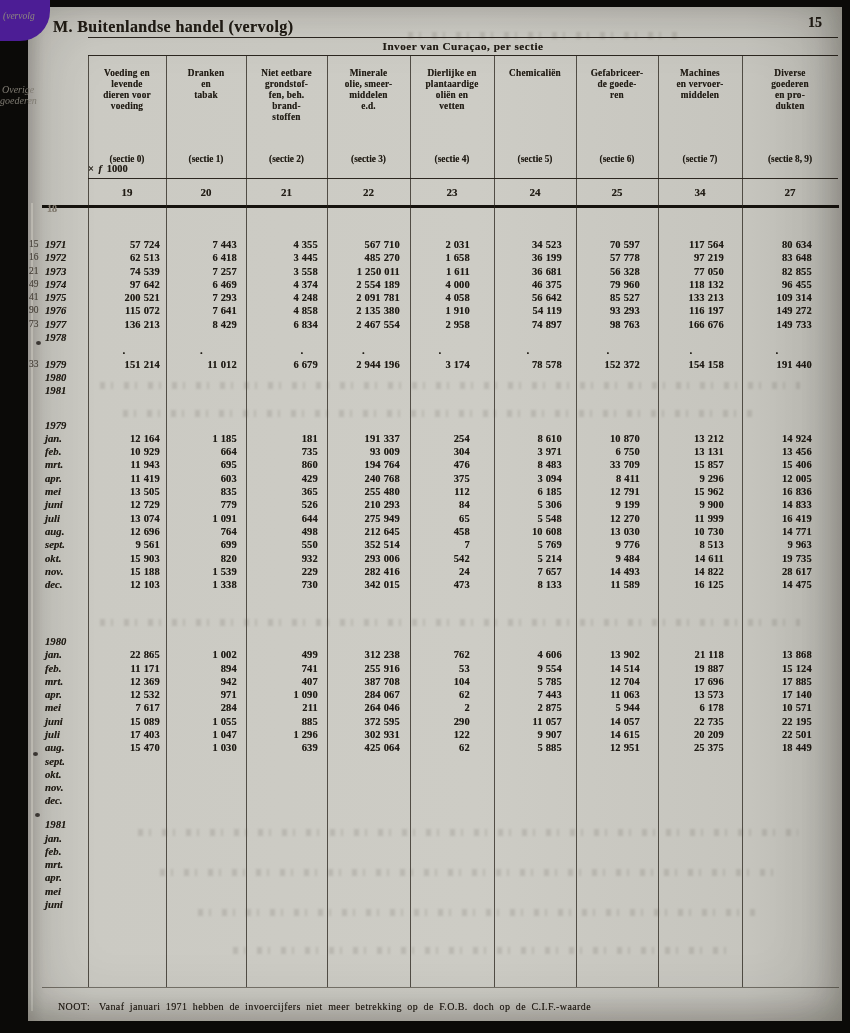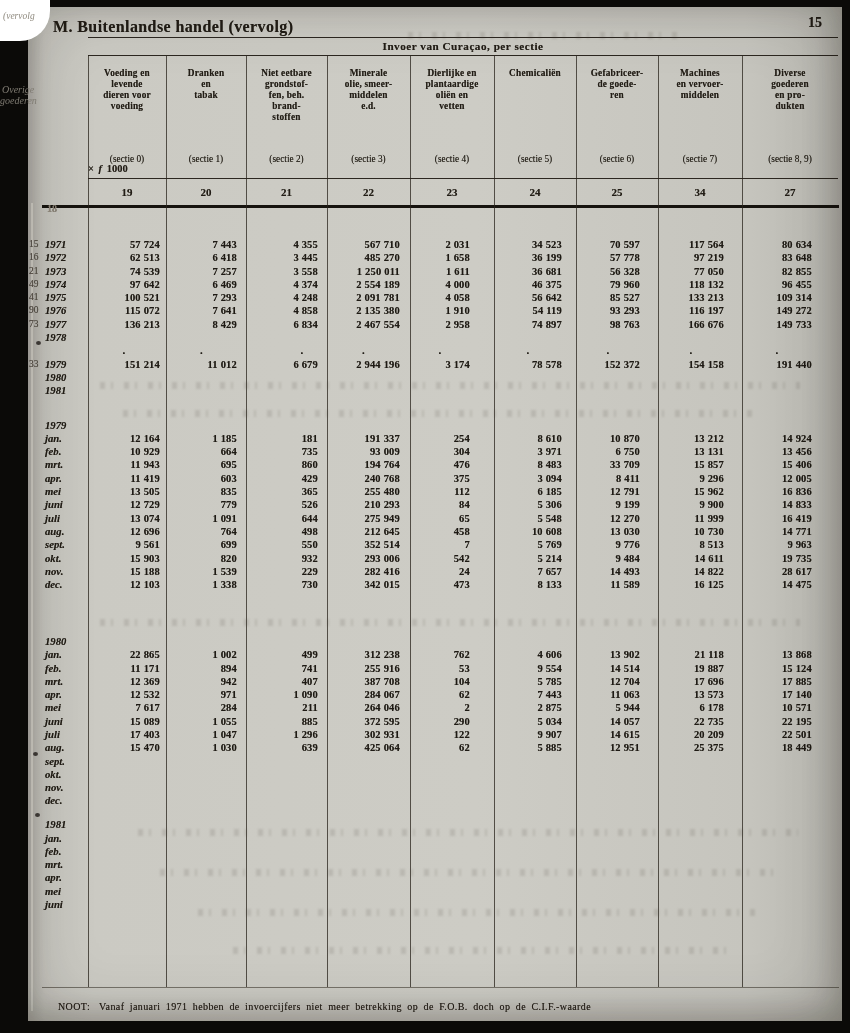--- a/index.html
+++ b/index.html
@@ -27,21 +27,21 @@
   .page-head-title{position:absolute;left:25px;top:11px;font-size:16px;font-weight:700;letter-spacing:.4px;}
   .page-num{position:absolute;right:20px;top:8px;font-size:14px;font-weight:700;}
 
   .title-bar{position:absolute;left:60px;top:30px;width:750px;height:19px;box-sizing:border-box;
     border-top:1.6px solid var(--line);border-bottom:1.1px solid var(--line);
     text-align:center;font-size:11.2px;font-weight:700;line-height:17px;letter-spacing:.5px;}
 
   .header-row{position:absolute;left:60px;top:49px;width:750px;height:122px;display:grid;grid-template-columns:var(--cols9);}
   .hcell{position:relative;padding-top:12px;text-align:center;}
   .hlabel{font-size:9.3px;line-height:10.9px;font-weight:700;white-space:pre-line;letter-spacing:.2px;}
-  .hsectie{position:absolute;left:0;right:0;bottom:14px;font-size:9.3px;font-weight:400;}
+  .hsectie{position:absolute;left:0;right:0;bottom:14px;font-size:9.3px;font-weight:700;}
 
   .unit-row{position:absolute;left:60px;top:156px;width:580px;text-align:left;font-size:10.5px;font-weight:700;}
   .unit-row .cur{font-style:italic;padding:0 2px;}
 
   .l-under-header{position:absolute;left:60px;top:171px;width:750px;height:1.1px;background:var(--line);}
   .number-row{position:absolute;left:60px;top:172px;width:750px;height:26px;display:grid;grid-template-columns:var(--cols9);
     align-items:center;text-align:center;font-size:11px;font-weight:700;}
   .thick-line{position:absolute;left:14px;top:198px;width:797px;height:3.4px;background:#16130e;}
   .bottom-line{position:absolute;left:14px;top:980px;width:797px;height:1px;background:rgba(60,55,45,.6);}
   .vline{position:absolute;top:49px;height:931px;width:1.1px;background:rgba(40,35,27,.75);}
@@ -60,21 +60,21 @@
   .row > :nth-child(9){padding-right:18px;}
   .row > :nth-child(10){padding-right:26px;}
   .cell.dot{text-align:center;font-size:11px;}
 
   .margin-nums{position:absolute;left:1px;top:231px;width:14px;}
   .mnum{height:13.3px;font-size:9.5px;line-height:13.3px;color:#5c574e;}
 
   .frag{position:absolute;color:#7f7b72;font-size:10px;font-style:italic;z-index:6;}
   .frag.bold{font-weight:700;font-style:normal;color:#8b8377;font-size:10px;}
 
-  .corner-tab{position:absolute;left:0;top:0;width:50px;height:41px;background:#ffffff;border-radius:0 0 30px 0;z-index:5;font-family:Liberation Serif, serif;}
+  .corner-tab{position:absolute;left:0;top:0;width:50px;height:41px;background:#4c1d95;border-radius:0 0 30px 0;z-index:5;font-family:Liberation Serif, serif;}
   .corner-tab span{position:absolute;left:3px;top:11px;font-size:9.5px;font-style:italic;color:#8f8a7f;white-space:nowrap;}
 
   .footnote{position:absolute;left:30px;right:1px;top:994px;text-align:left;font-size:10px;
     letter-spacing:.4px;word-spacing:2.5px;color:#27221b;}
   .footnote .noot{margin-right:9px;}
 
   .ghost{position:absolute;height:7px;opacity:.14;filter:blur(1.3px);pointer-events:none;
     background:repeating-linear-gradient(90deg,#4a443a 0 5px,transparent 5px 11px,#4a443a 11px 13px,transparent 13px 24px);}
   .speck{position:absolute;width:5px;height:4px;border-radius:50%;background:#171310;opacity:.75;filter:blur(.4px);}
 </style>
@@ -213,21 +213,21 @@
         <div class="cell">4 374</div>
         <div class="cell">2 554 189</div>
         <div class="cell">4 000</div>
         <div class="cell">46 375</div>
         <div class="cell">79 960</div>
         <div class="cell">118 132</div>
         <div class="cell">96 455</div>
       </div>
       <div class="row">
         <div class="rlabel">1975</div>
-        <div class="cell">100 521</div>
+        <div class="cell">200 521</div>
         <div class="cell">7 293</div>
         <div class="cell">4 248</div>
         <div class="cell">2 091 781</div>
         <div class="cell">4 058</div>
         <div class="cell">56 642</div>
         <div class="cell">85 527</div>
         <div class="cell">133 213</div>
         <div class="cell">109 314</div>
       </div>
       <div class="row">
@@ -544,21 +544,21 @@
         <div class="cell">6 178</div>
         <div class="cell">10 571</div>
       </div>
       <div class="row">
         <div class="rlabel">juni</div>
         <div class="cell">15 089</div>
         <div class="cell">1 055</div>
         <div class="cell">885</div>
         <div class="cell">372 595</div>
         <div class="cell">290</div>
-        <div class="cell">5 034</div>
+        <div class="cell">11 057</div>
         <div class="cell">14 057</div>
         <div class="cell">22 735</div>
         <div class="cell">22 195</div>
       </div>
       <div class="row">
         <div class="rlabel">juli</div>
         <div class="cell">17 403</div>
         <div class="cell">1 047</div>
         <div class="cell">1 296</div>
         <div class="cell">302 931</div>

